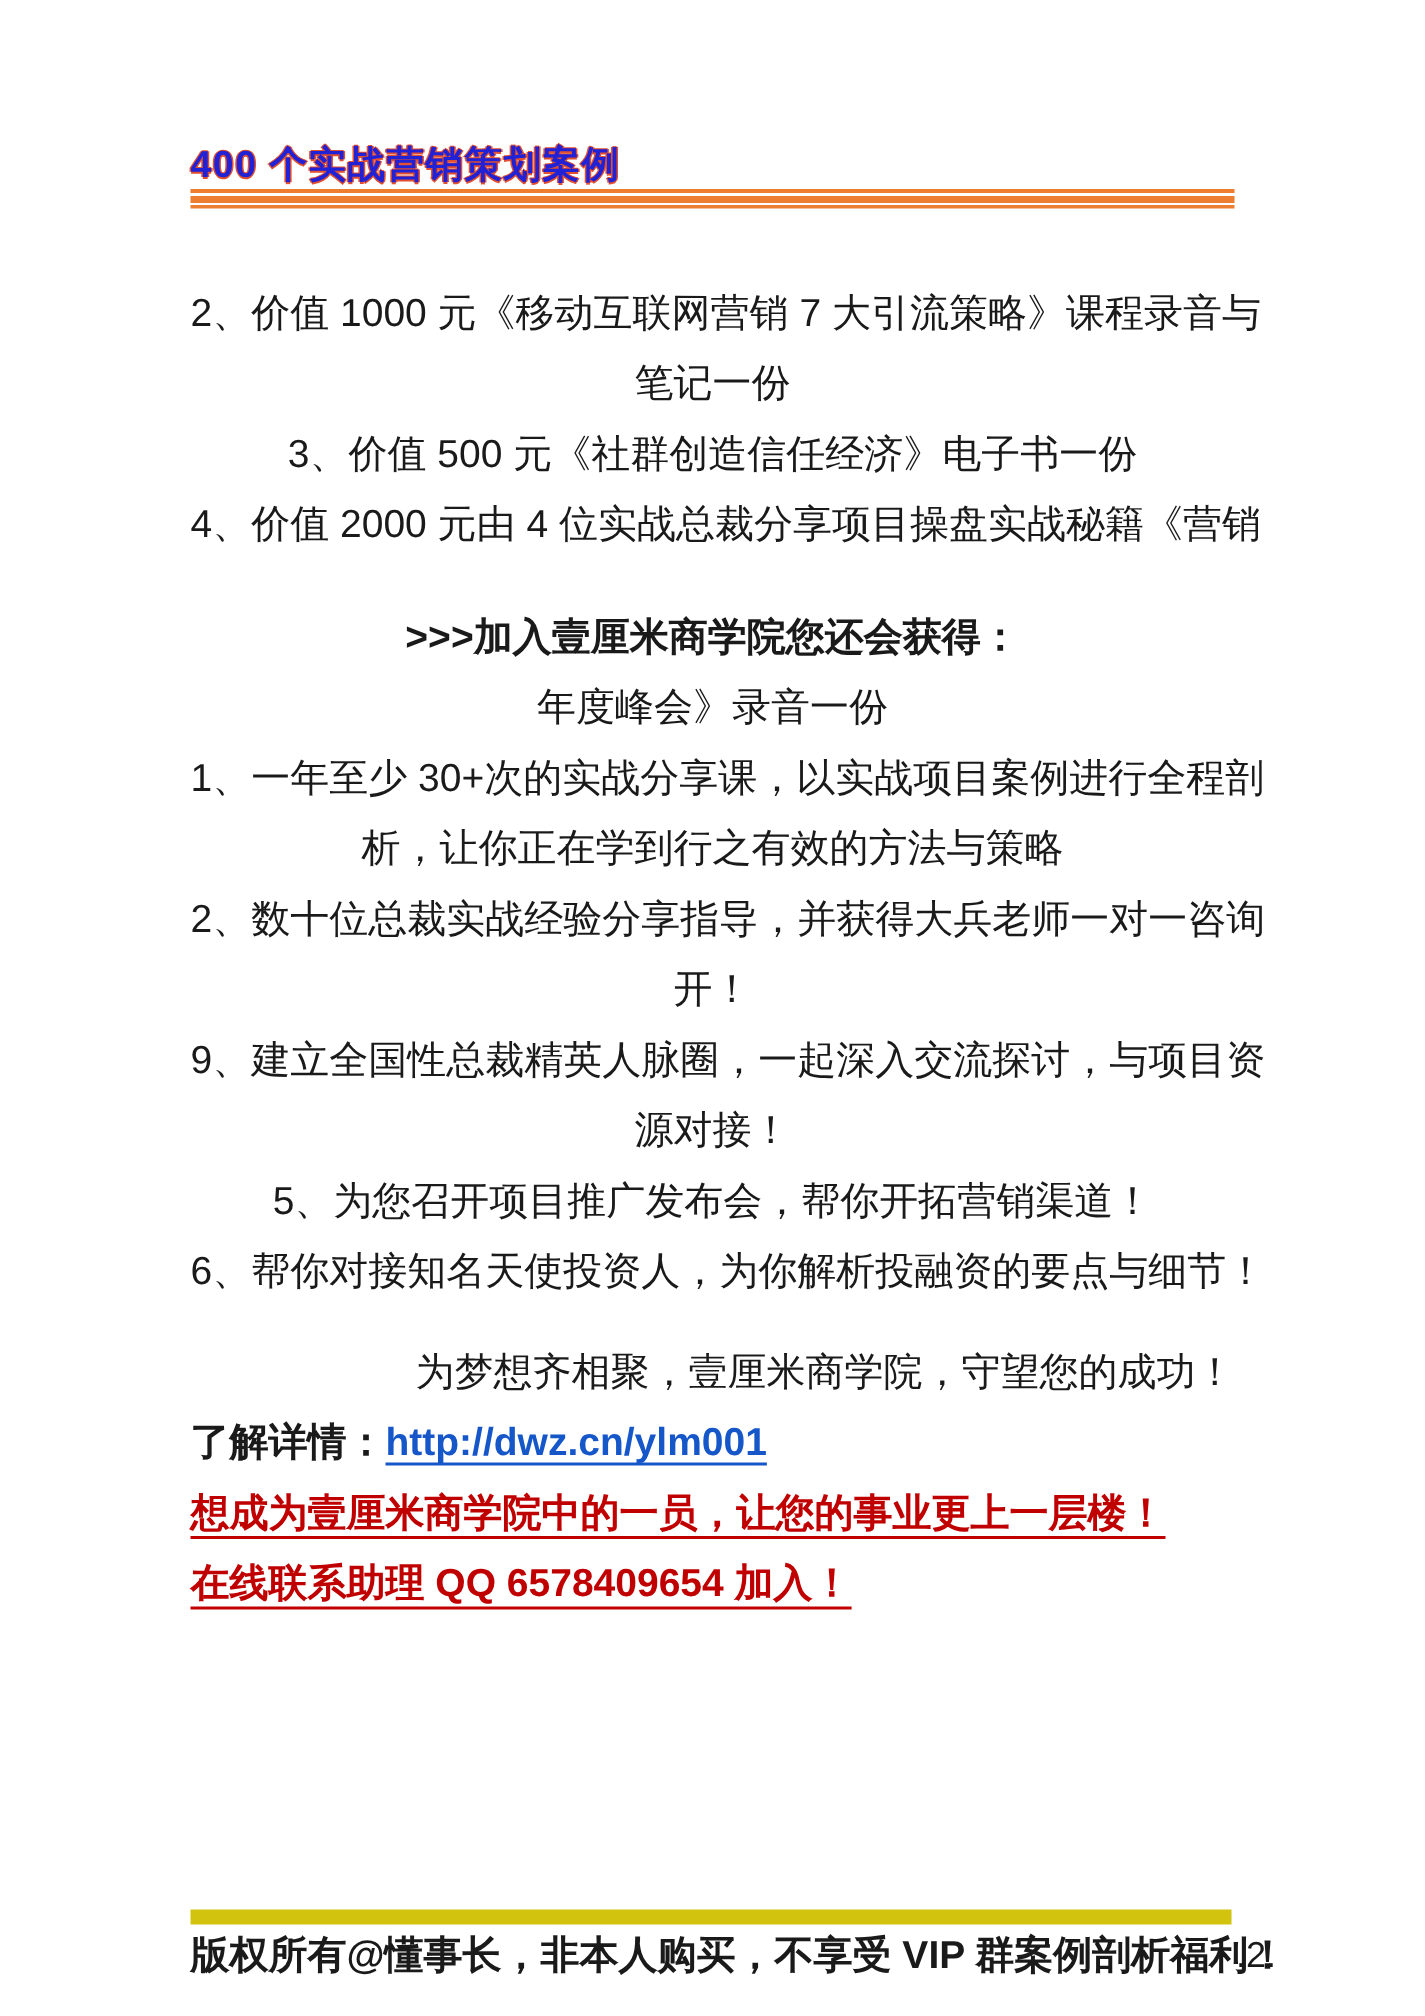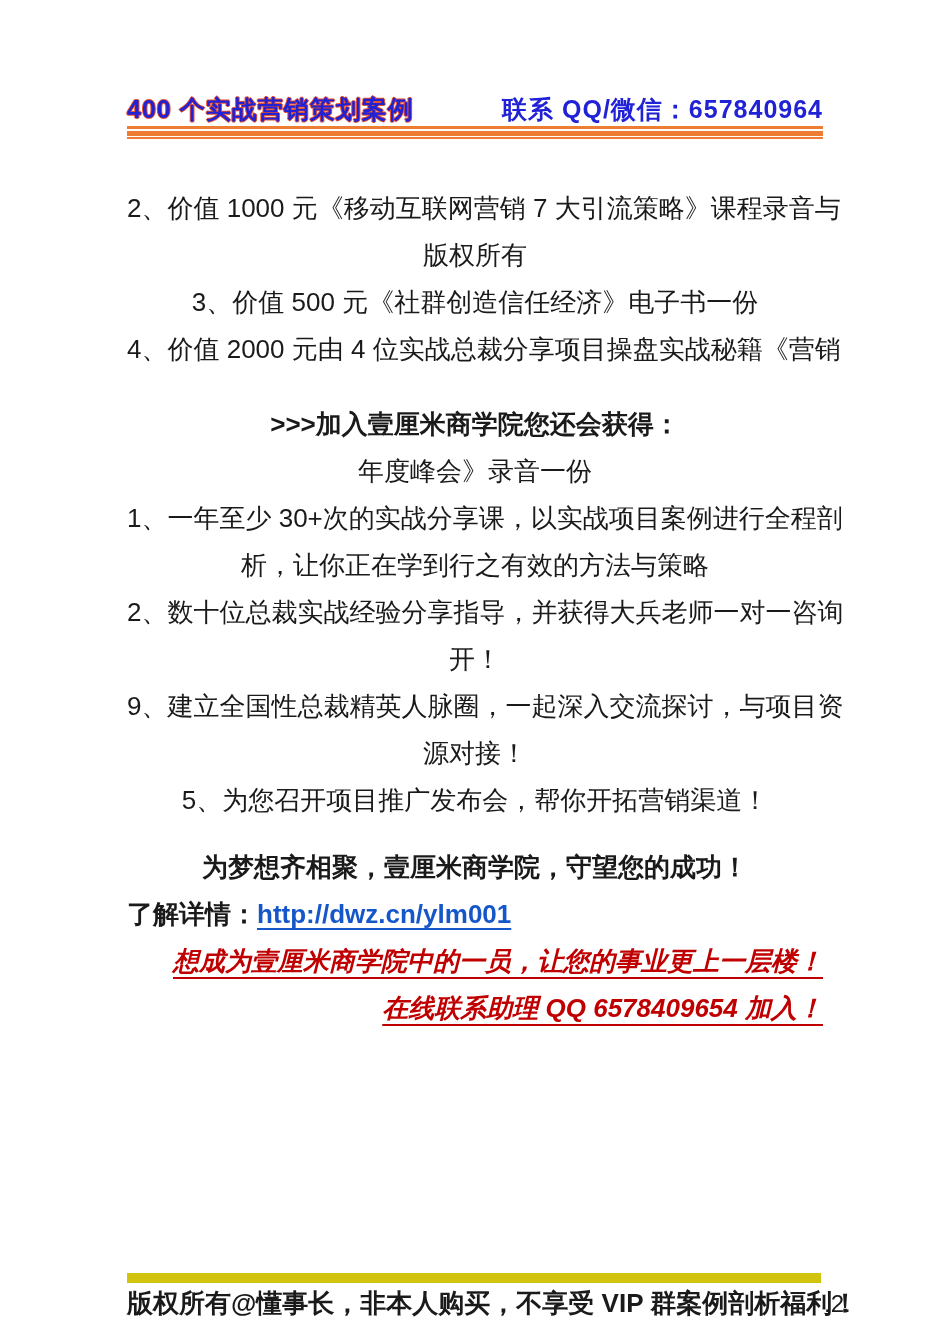--- a/index.html
+++ b/index.html
@@ -48,30 +48,30 @@
   
   .content {
     position: absolute; left: 127px; top: 140px; width: 696px;
     color: var(--ink);
   }
   .line {
     font-size: 26px; line-height: 47px; height: 47px;
     white-space: nowrap; color: var(--ink); text-align: center;
   }
   .line.heading      { font-weight: bold; margin-top: 28px; }
-  .line.center-bold  { font-weight: bold; text-align: center; margin-top: 20px; white-space: normal; }
+  .line.center-bold  { font-weight: normal; text-align: right; margin-top: 20px; white-space: normal; }
   .line.center-link  { text-align: left; white-space: normal; }
   .link-label        { font-weight: bold; color: var(--ink); }
   .link {
     color: var(--link-blue); font-weight: bold;
     text-decoration: underline; text-decoration-thickness: 2px; text-underline-offset: 5px;
   }
   .line.center-red {
-    text-align: right; font-weight: bold; color: var(--cta-red); white-space: normal;
-    text-decoration: underline; text-decoration-thickness: 2px; text-underline-offset: 7px; font-style: italic;
+    text-align: left; font-weight: bold; color: var(--cta-red); white-space: normal;
+    text-decoration: underline; text-decoration-thickness: 2px; text-underline-offset: 7px;
   }
 
   
   .footer-rule {
     position: absolute; left: 127px; top: 1228px; width: 694px; height: 10px;
     background: var(--footer-yellow);
   }
   .footer-text {
     position: absolute; left: 127px; top: 1238px; width: 696px;
     text-align: center; font-size: 26px; font-weight: bold; line-height: 40px;
@@ -82,38 +82,38 @@
     font-size: 24px; line-height: 34px; color: var(--ink);
   }
 </style>
 </head>
 <body>
 
 <div class="page" style="--header-blue: #2121D6; --outline-red: #E25030; --rule-orange: #ED7D31; --footer-yellow: #D2C30E; --cta-red: #C00000; --link-blue: #1557C9; --ink: #1A1A1A;">
 
   <div class="header-left">400 个实战营销策划案例</div>
 
-  <div class="header-right">联系 QQ/微信：657840964</div>
 
   <div class="header-rule"></div>
 
   <div class="content">
       <div class="line body">2、价值 1000 元《移动互联网营销 7 大引流策略》课程录音与</div>
-      <div class="line body">版权所有</div>
+      <div class="line body">笔记一份</div>
       <div class="line body">3、价值 500 元《社群创造信任经济》电子书一份</div>
       <div class="line body">4、价值 2000 元由 4 位实战总裁分享项目操盘实战秘籍《营销</div>
       <div class="line heading">&gt;&gt;&gt;加入壹厘米商学院您还会获得：</div>
       <div class="line body">年度峰会》录音一份</div>
       <div class="line body">1、一年至少 30+次的实战分享课，以实战项目案例进行全程剖</div>
       <div class="line body">析，让你正在学到行之有效的方法与策略</div>
       <div class="line body">2、数十位总裁实战经验分享指导，并获得大兵老师一对一咨询</div>
       <div class="line body">开！</div>
       <div class="line body">9、建立全国性总裁精英人脉圈，一起深入交流探讨，与项目资</div>
       <div class="line body">源对接！</div>
       <div class="line body">5、为您召开项目推广发布会，帮你开拓营销渠道！</div>
+      <div class="line body">6、帮你对接知名天使投资人，为你解析投融资的要点与细节！</div>
       <div class="line center-bold">为梦想齐相聚，壹厘米商学院，守望您的成功！</div>
       <div class="line center-link"><span class="link-label">了解详情：</span><a class="link" href="#">http://dwz.cn/ylm001</a></div>
       <div class="line center-red">想成为壹厘米商学院中的一员，让您的事业更上一层楼！</div>
       <div class="line center-red">在线联系助理 QQ 6578409654 加入！</div>
     </div>
 
   <div class="footer-rule"></div>
 
   <div class="footer-text">版权所有@懂事长，非本人购买，不享受 VIP 群案例剖析福利！</div>
 

